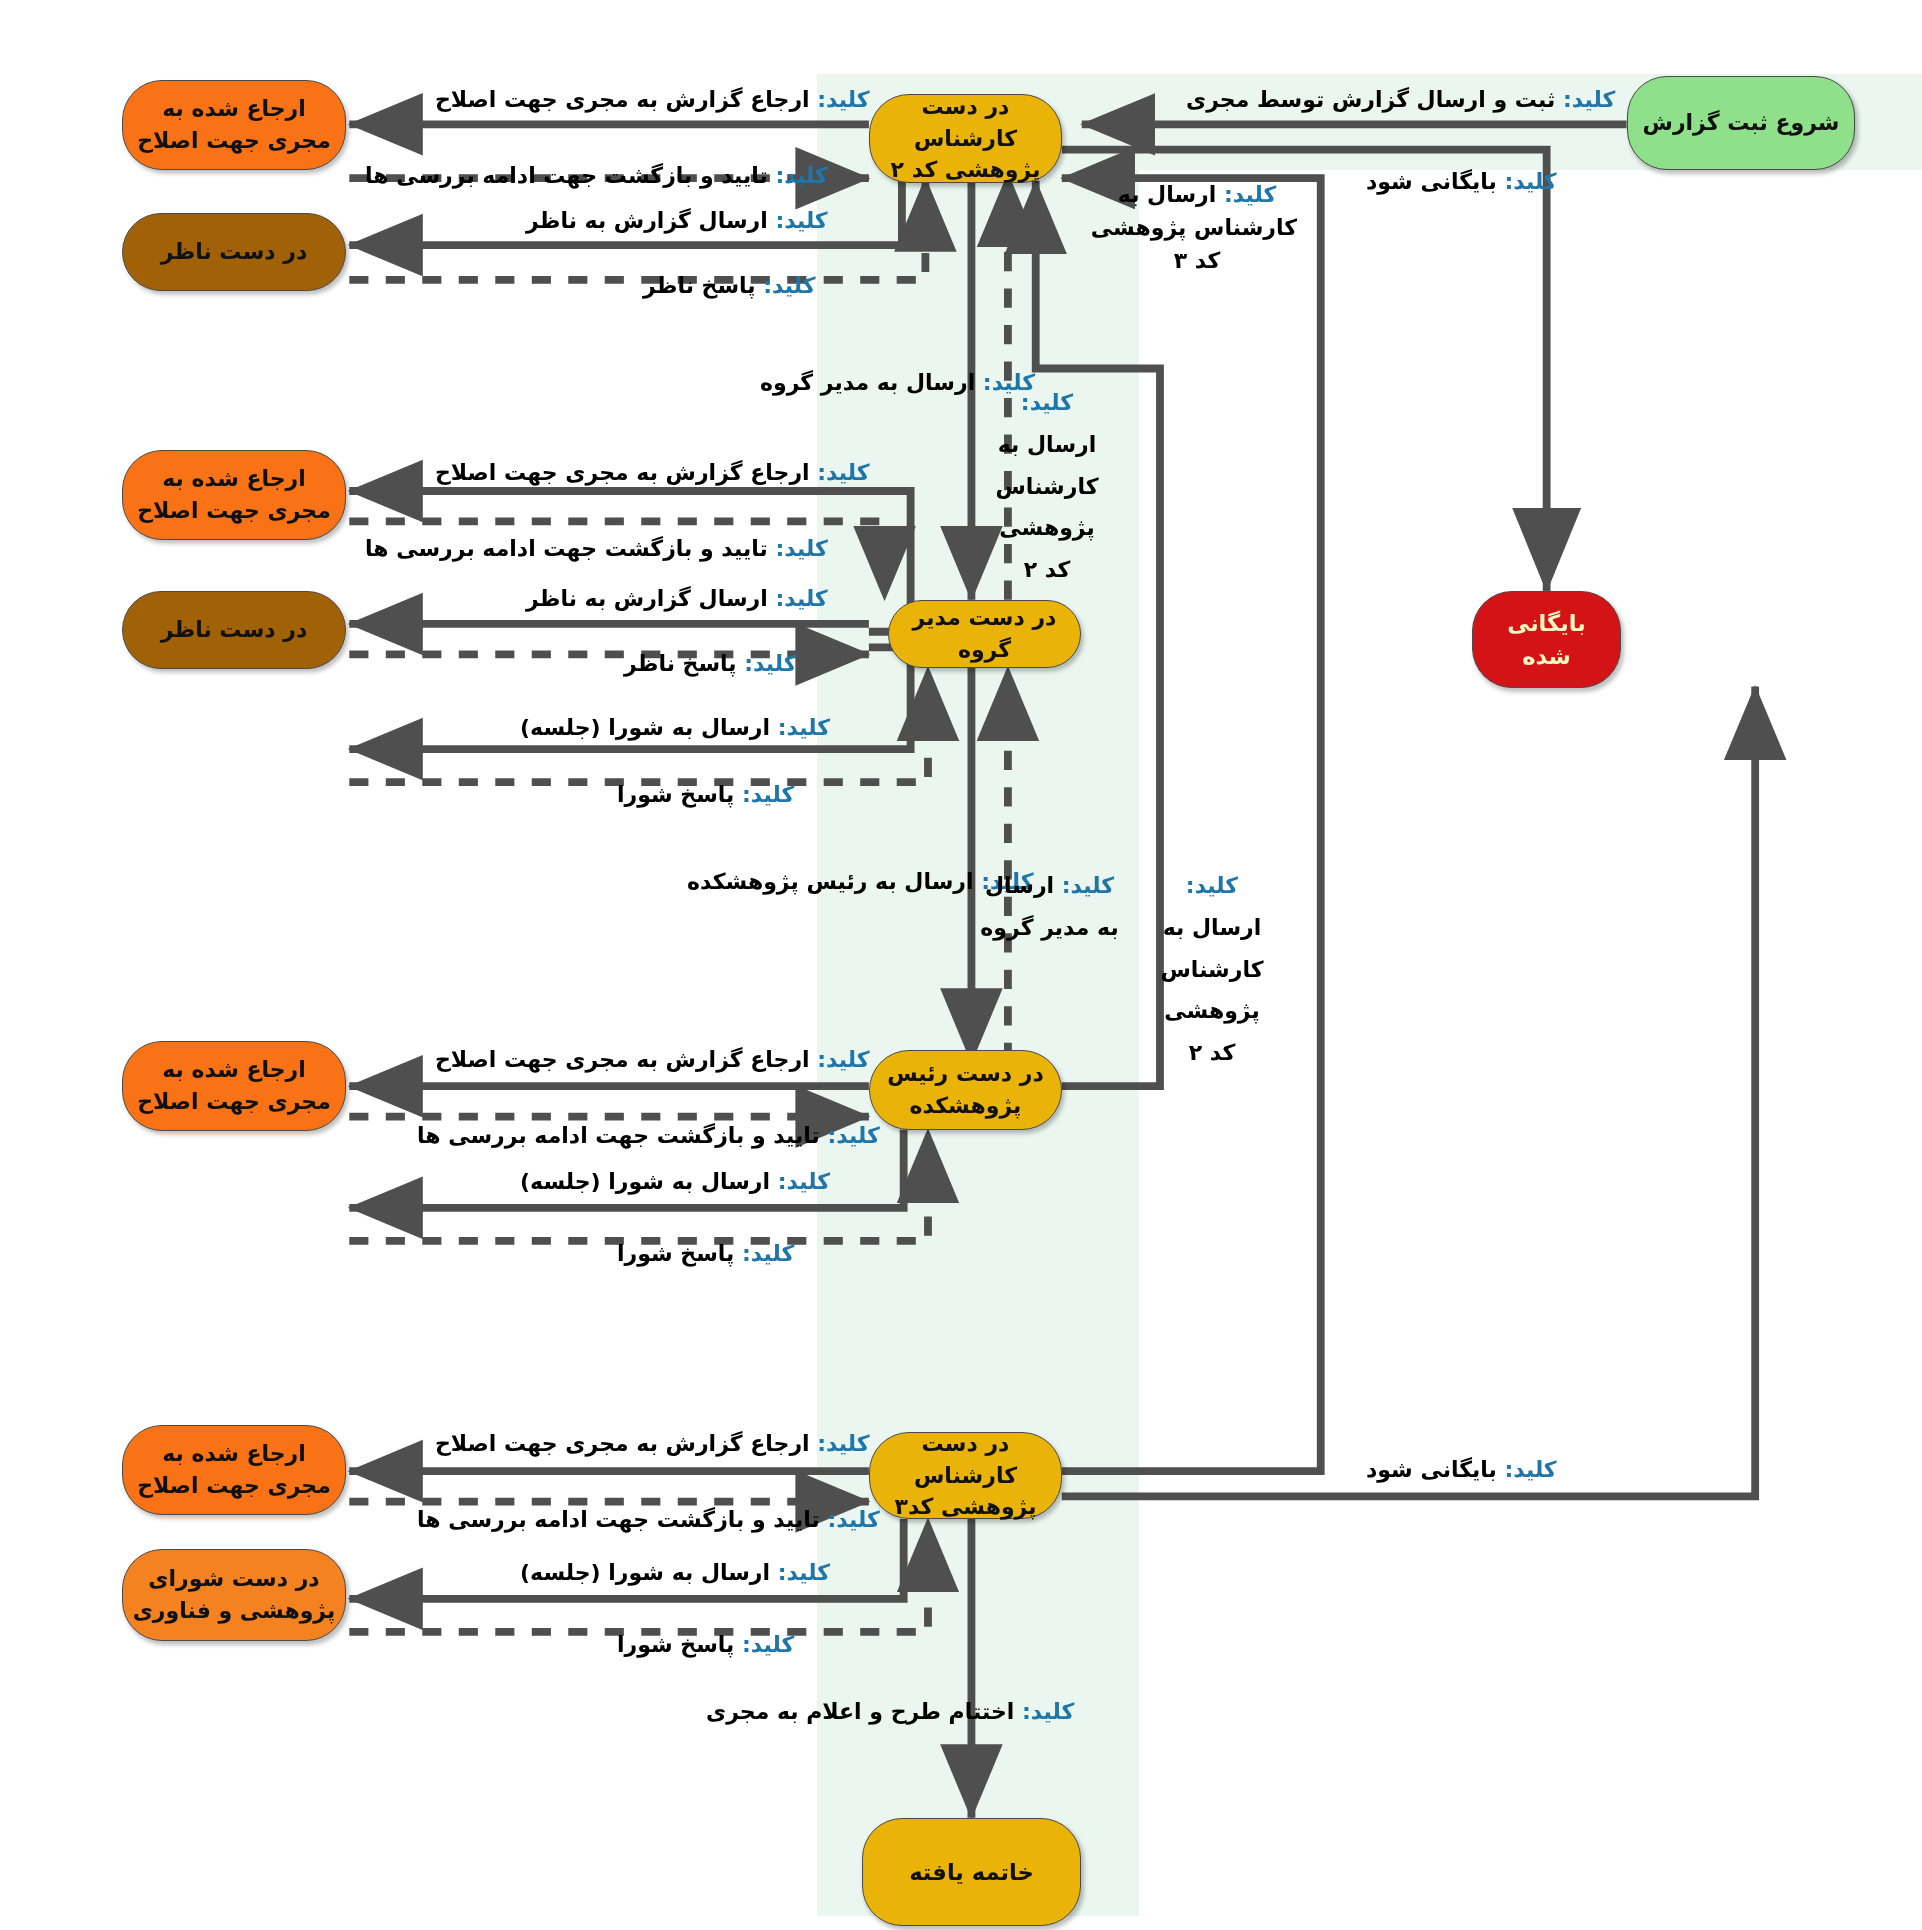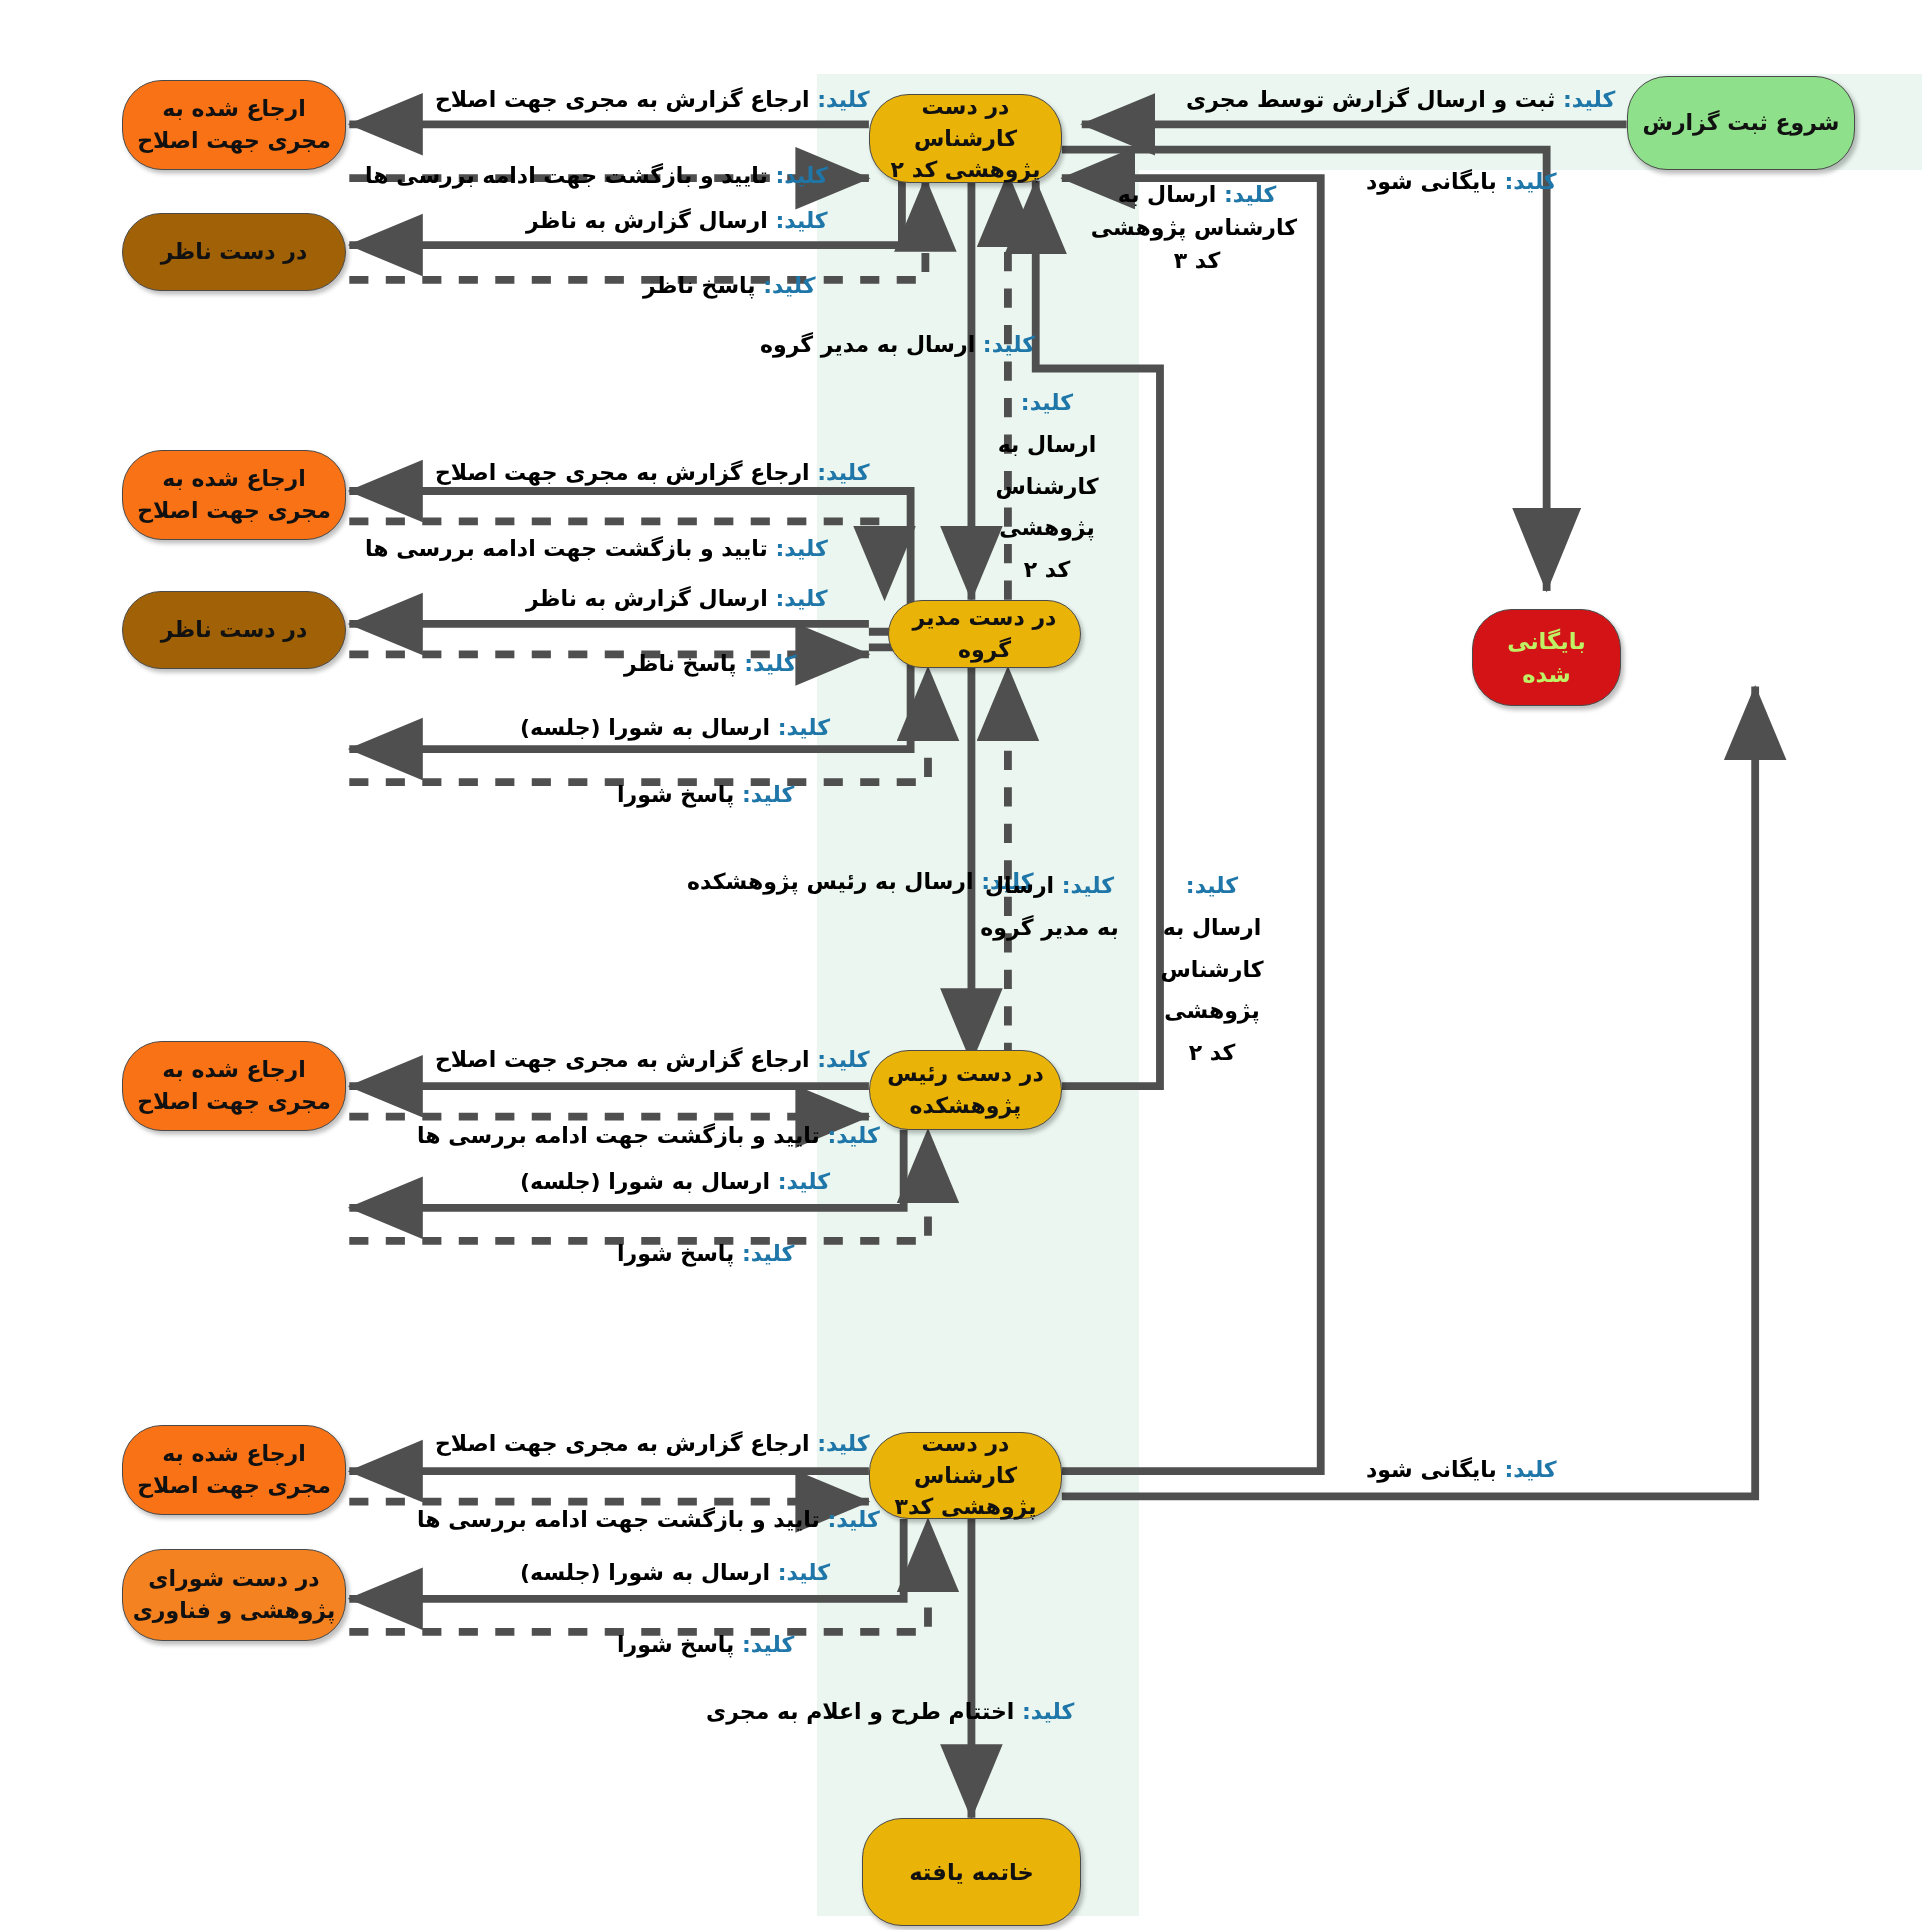--- a/index.html
+++ b/index.html
@@ -25,21 +25,21 @@
     font-weight:bold;color:#111;
     line-height:1.45;
     padding:3.5px 8.7px;
   }
   .node span{display:block;width:100%;}
   .n-blue-grey{background:#eab308;}
   .n-green{background:#f97316;}
   .n-green-light{background:#8fe08a;}
   .n-cyan{background:#a16207;}
   .n-orange{background:#f58220;}
-  .n-red{background:#d41317;color:#bef264;margin-top:18px;}
+  .n-red{background:#d41317;color:#fef9c3;}
 
   
   .lbl{
     position:absolute;color:#000;font-weight:bold;
     line-height:1.5;white-space:nowrap;
   }
   .lbl .k{color:#1f76a8;}
   .lbl.c{text-align:center;}
 </style>
 </head>
@@ -207,21 +207,21 @@
   <div class="lbl" style="left:1366px;top:165px;font-size:22px;">
     <span class="k">کلید:</span><span> بایگانی شود</span>
   </div>
 
   <div class="lbl c" style="left:1097px;top:178px;width:200px;font-size:22px;">
     <div><span class="k">کلید:</span><span> ارسال به</span></div>
     <div>کارشناس پژوهشی</div>
     <div>کد ۳</div>
   </div>
 
-  <div class="lbl" style="left:760px;top:328px;font-size:22px;">
+  <div class="lbl" style="left:760px;top:366px;font-size:22px;">
     <span class="k">کلید:</span><span> ارسال به مدیر گروه</span>
   </div>
 
   <div class="lbl c" style="left:982px;top:382px;width:130px;font-size:22px;line-height:1.9;">
     <div><span class="k">کلید:</span></div>
     <div>ارسال به</div>
     <div>کارشناس</div>
     <div>پژوهشی</div>
     <div>کد ۲</div>
   </div>

